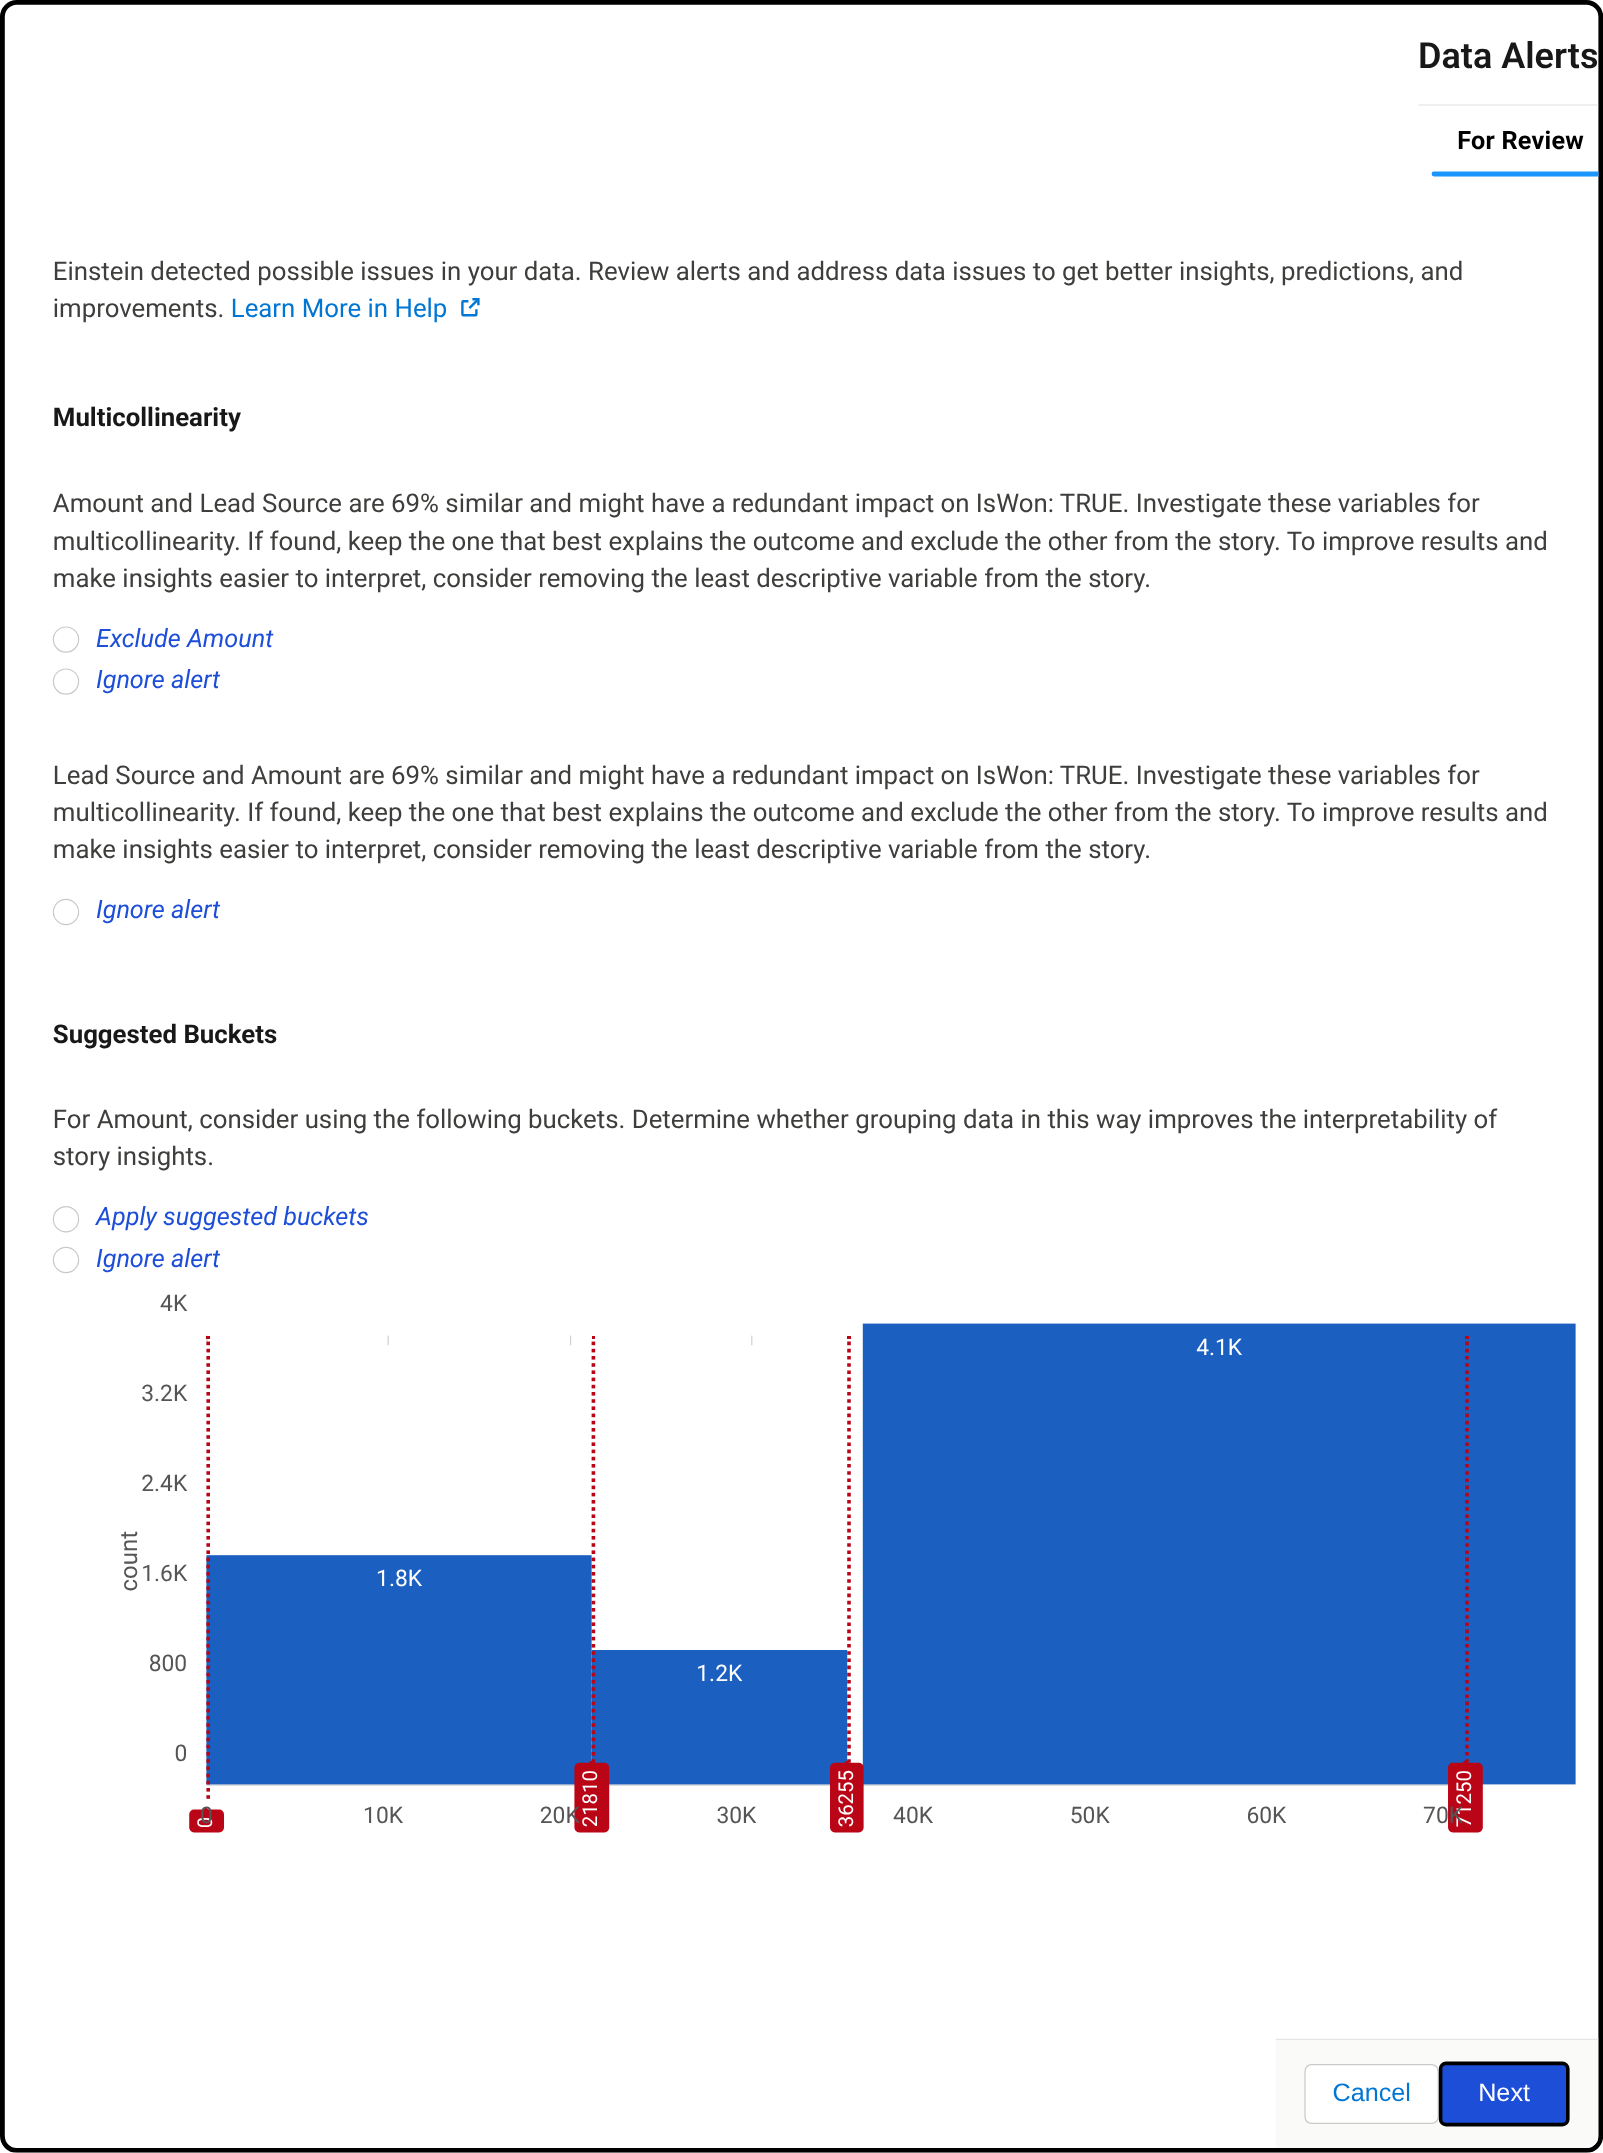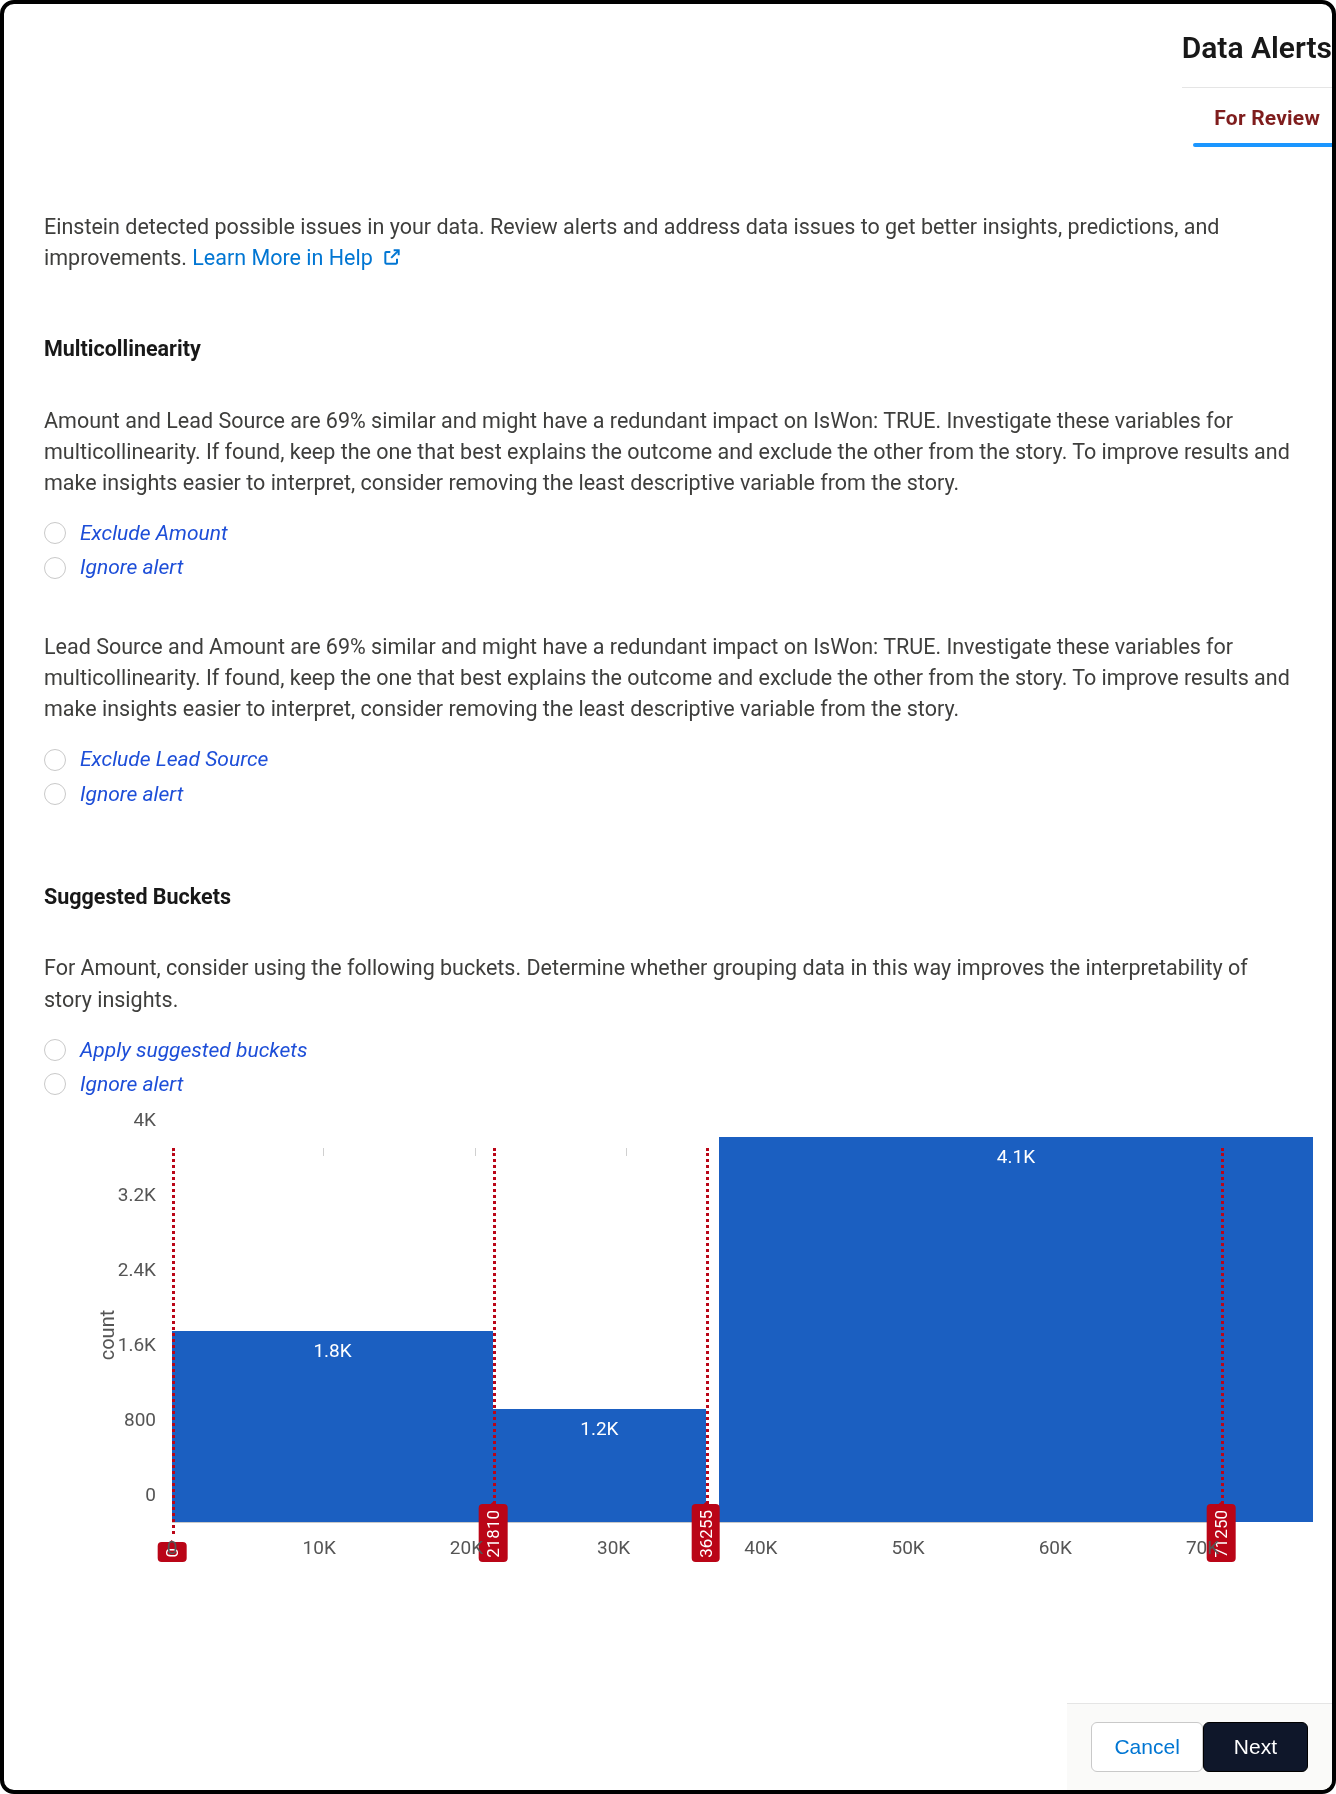--- a/index.html
+++ b/index.html
@@ -1,20 +1,20 @@
 <!DOCTYPE html>
 <html><head>
 <meta charset="utf-8">
 <style>
   * { box-sizing: border-box; }
   html, body { margin:0; padding:0; font-family: -apple-system, BlinkMacSystemFont, "Segoe UI", Roboto, Helvetica, Arial, sans-serif; background:#fff; color:#181818; }
   .window { width:1336px; height:1794px; border:4px solid #000; border-radius:14px; margin:0 auto; display:flex; flex-direction:column; overflow:hidden; background:#fff; position:relative;align-items:flex-end; }
   .titlebar { text-align:center; font-size:30px; font-weight:600; padding:26px 0 22px; border-bottom:1px solid #e5e5e5; }
   .tabbar { border-bottom:1px solid #e5e5e5; display:flex; justify-content:center; position:relative; }
-  .tab { font-size:21px; font-weight:700; padding:18px 12px 16px; color:#7f1d1d; letter-spacing:0.2px; }
+  .tab { font-size:21px; font-weight:700; padding:18px 12px 16px; color:#000000; letter-spacing:0.2px; }
   .tab-underline { position:absolute; bottom:-1px; height:4px; background:#1b96ff; border-radius:2px; }
   .body-scroll { flex:1 1 auto; overflow:auto; position:relative; }
   .body-scroll::-webkit-scrollbar { width:12px; }
   .body-scroll::-webkit-scrollbar-thumb { background:#c9c9c9; border-radius:6px; }
   .content { padding:64px 40px 30px; font-size:21.5px; line-height:1.45; color:#3e3e3c; }
   .intro { margin-bottom:60px; }
   .link { color:#0176d3; text-decoration:none; }
   .link svg { vertical-align:-2px; margin-left:4px; }
   h3.section { font-size:21.5px; font-weight:700; color:#181818; margin:12px 0 36px; }
   .alert-block { margin-bottom:48px; }
@@ -34,21 +34,21 @@
   .cutline { position:absolute; top:0; bottom:-12px; border-left:3px dotted #ba0517; }
   .cut-tag { position:absolute; bottom:-40px; transform:translateX(-50%); background:#ba0517; color:#fff; font-size:17px; writing-mode:vertical-rl; transform-origin:center; padding:6px 2px 4px; border-radius:4px; }
   .cut-tag::before { content:""; position:absolute; top:-8px; left:50%; transform:translateX(-50%); border:6px solid transparent; border-bottom-color:#ba0517; }
   .cut-tag span { transform:rotate(180deg); display:block; }
   .x-ticks { position:absolute; left:108px; top:386px; width:1060px; height:28px; }
   .x-tick { position:absolute; transform:translateX(-50%); font-size:19px; color:#555; }
   .x-label { text-align:center; font-size:20px; color:#555; margin-top:48px; margin-left:108px; width:1060px; }
   .footer { border-top:1px solid #e5e5e5; background:#fafaf9; padding:18px 24px; display:flex; justify-content:space-between; align-items:center; }
   .btn { font-size:21px; padding:12px 22px; border-radius:6px; border:1px solid #c9c9c9; background:#fff; }
   .btn-cancel { color:#0176d3; }
-  .btn-next { background:#0f172a; color:#fff; border:1px solid #000000; padding:12px 30px; }
+  .btn-next { background:#1d4ed8; color:#fff; border:3px solid #000000; padding:12px 30px; }
 </style>
 </head>
 <body>
 
 <div class="window">
 
   <div class="titlebar">Data Alerts</div>
 
   <div class="tabbar">
     <div class="tab">For Review</div>
@@ -79,24 +79,20 @@
           <span>Exclude Amount</span>
         </label>
         <label class="radio-row">
           <span class="radio-circle"></span>
           <span>Ignore alert</span>
         </label>
       </div>
 
       <div class="alert-block">
         <div class="alert-text">Lead Source and Amount are 69% similar and might have a redundant impact on IsWon: TRUE. Investigate these variables for multicollinearity. If found, keep the one that best explains the outcome and exclude the other from the story. To improve results and make insights easier to interpret, consider removing the least descriptive variable from the story.</div>
-        <label class="radio-row">
-          <span class="radio-circle"></span>
-          <span>Exclude Lead Source</span>
-        </label>
         <label class="radio-row">
           <span class="radio-circle"></span>
           <span>Ignore alert</span>
         </label>
       </div>
 
       <h3 class="section" style="margin-top:72px">Suggested Buckets</h3>
 
       <div class="alert-block">
         <div class="alert-text">For Amount, consider using the following buckets. Determine whether grouping data in this way improves the interpretability of story insights.</div>

